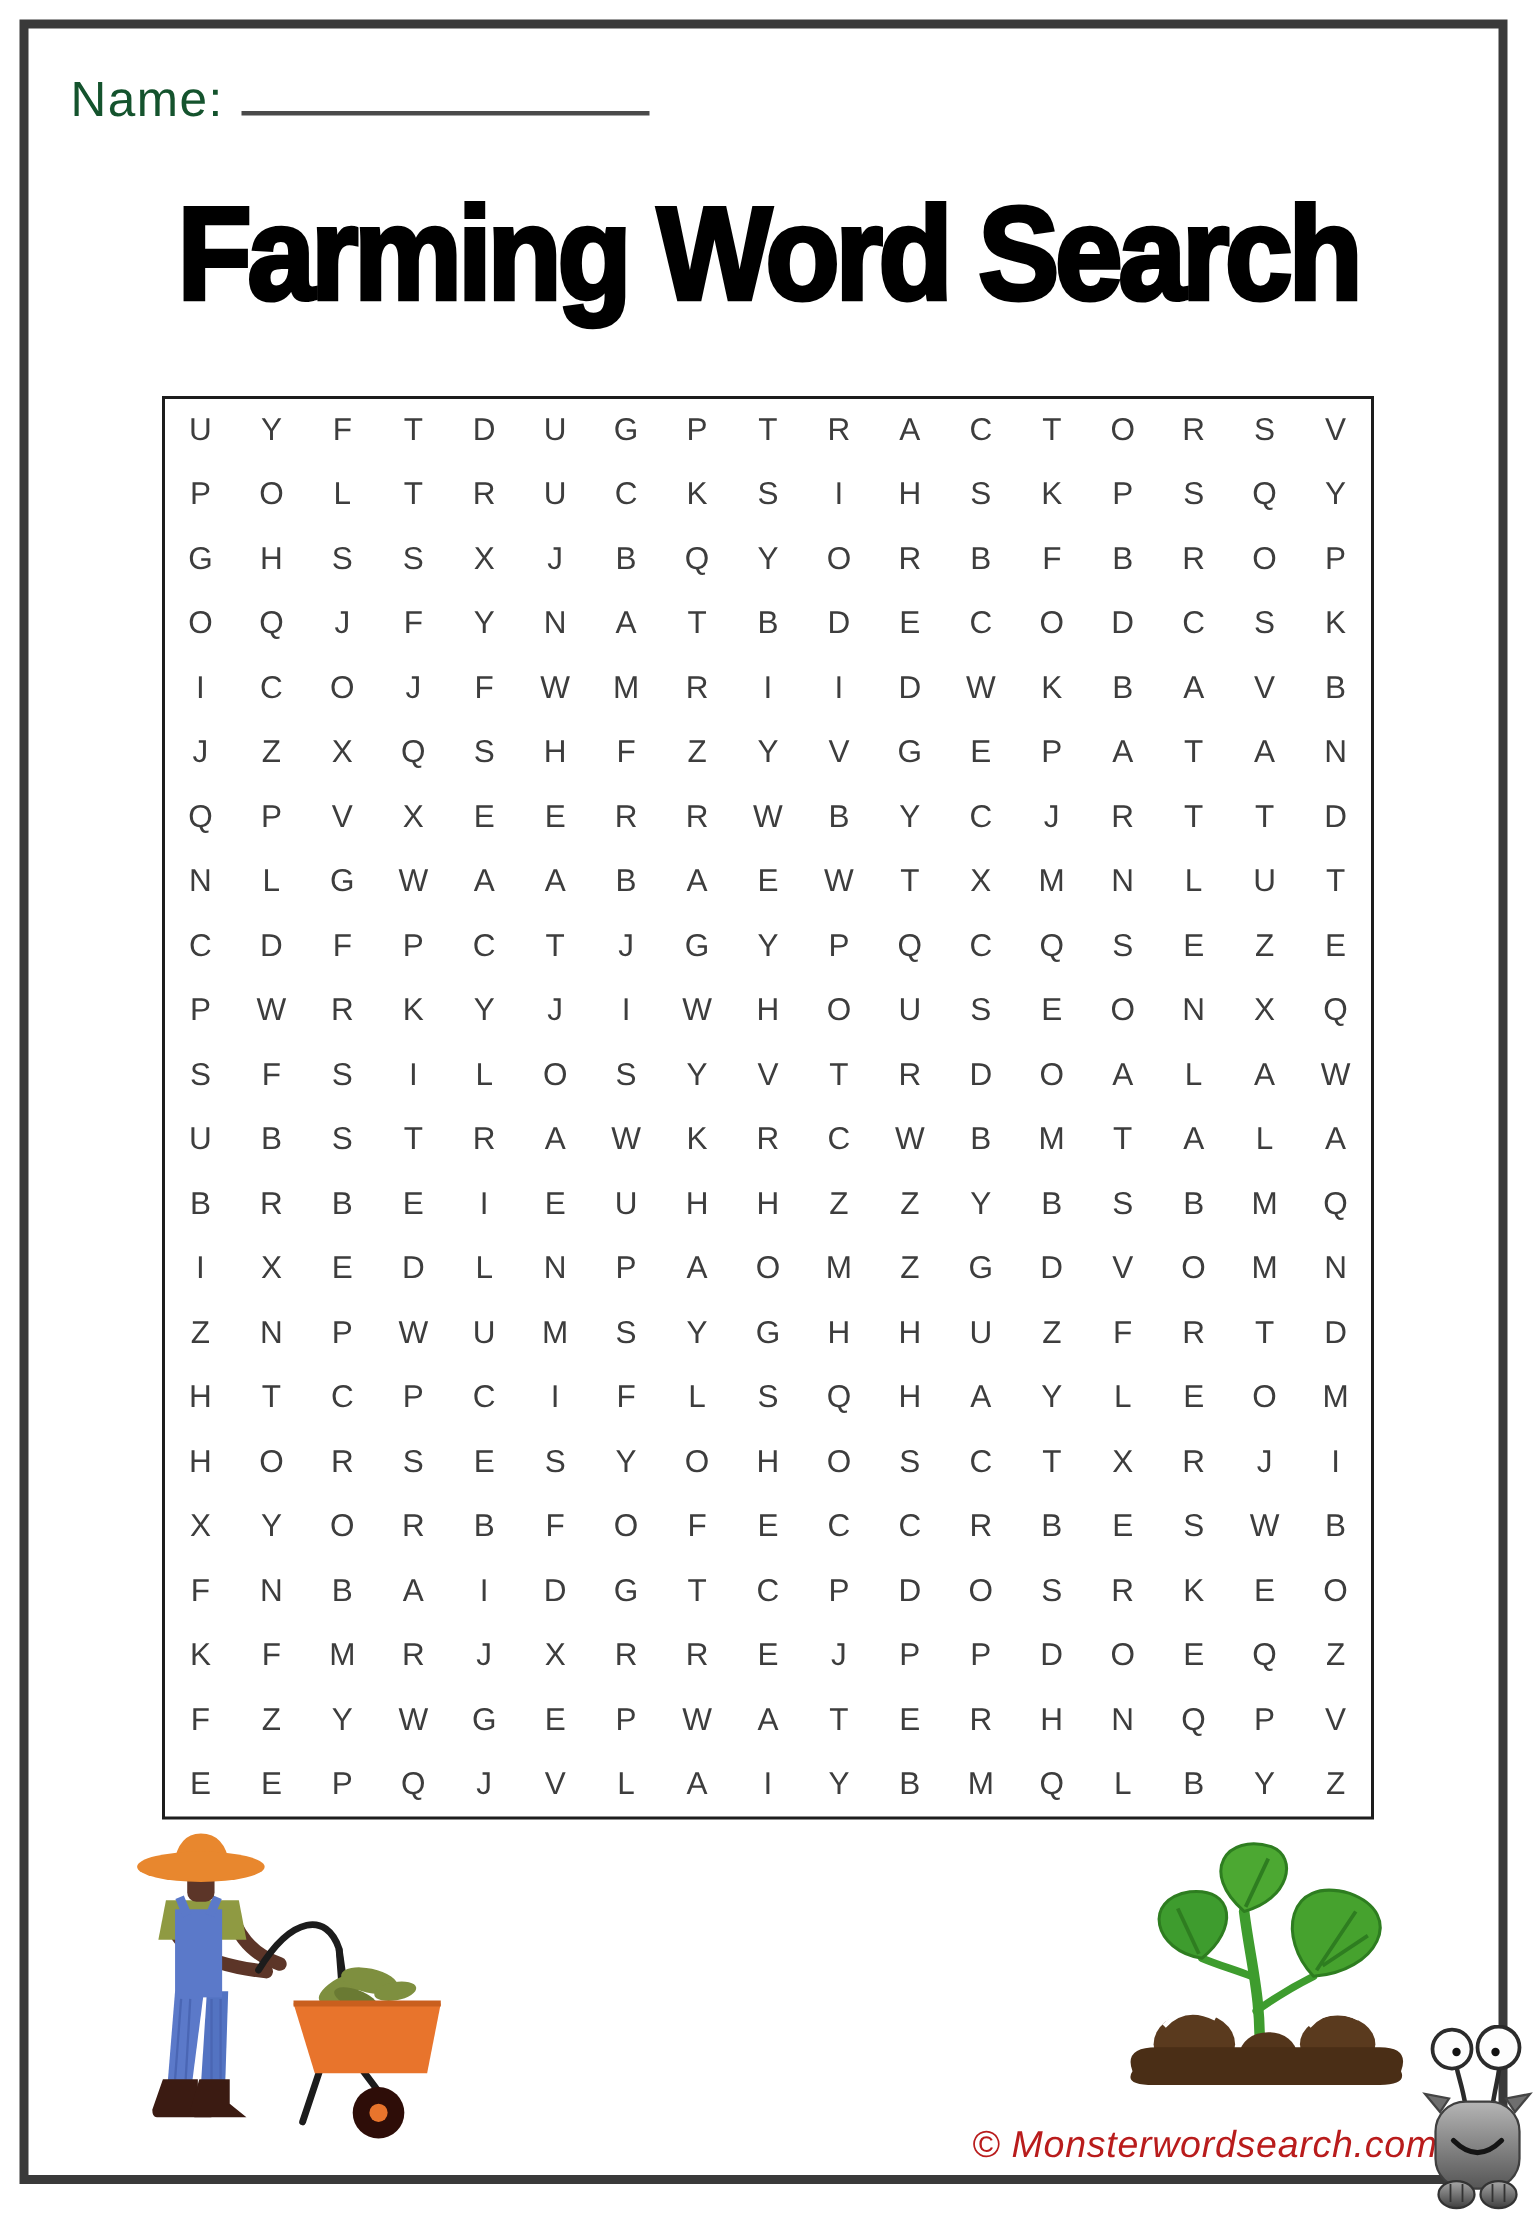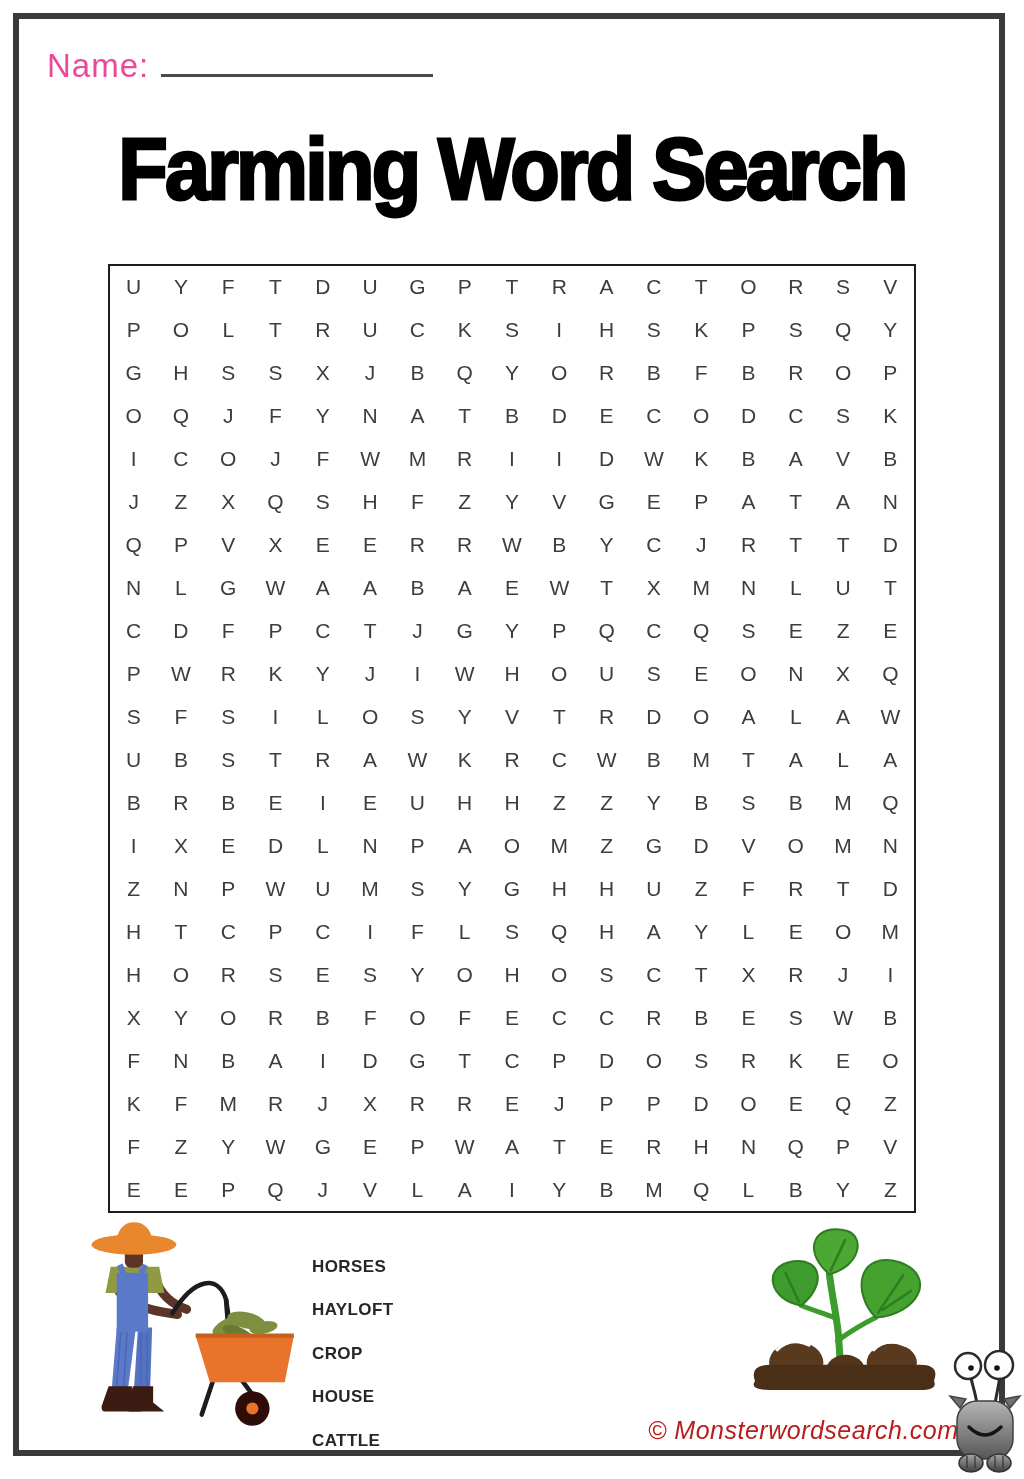--- a/index.html
+++ b/index.html
@@ -5,21 +5,21 @@
   html,body{margin:0;padding:0;background:#ffffff;}
   body{width:1024px;height:1479px;position:relative;font-family:"Liberation Sans",sans-serif;overflow:hidden;}
 
   .page-frame{
     position:absolute;left:13px;top:13px;width:992px;height:1443px;
     border:6px solid #3a3a3a;box-sizing:border-box;background:#ffffff;z-index:0;
   }
 
   .name-row{
     position:absolute;left:47px;top:44px;z-index:2;
-    font-size:33px;color:#ec4899;letter-spacing:1px;
+    font-size:33px;color:#14532d;letter-spacing:1px;
   }
   .name-line{
     display:inline-block;width:272px;height:30px;margin-left:12px;
     border-bottom:3px solid #4a4a4a;vertical-align:baseline;
   }
 
   .title{
     position:absolute;left:0;top:118px;width:1024px;text-align:center;z-index:2;
     font-size:88px;font-weight:bold;color:#000;letter-spacing:-3px;
     transform:scaleX(0.92);transform-origin:center;
@@ -442,27 +442,20 @@
     <div class="cell">B</div>
     <div class="cell">M</div>
     <div class="cell">Q</div>
     <div class="cell">L</div>
     <div class="cell">B</div>
     <div class="cell">Y</div>
     <div class="cell">Z</div>
   </div>
 
 <div class="word-list">
-    <div class="word-col">
-      <div class="word">HORSES</div>
-      <div class="word">HAYLOFT</div>
-      <div class="word">CROP</div>
-      <div class="word">HOUSE</div>
-      <div class="word">CATTLE</div>
-    </div>
   </div>
 
 <svg class="farmer-art" viewBox="0 0 245 215" xmlns="http://www.w3.org/2000/svg">
 
   <path d="M58,110 L77,110 L69,172 L53,172 Z" fill="#5B79C9"></path>
   <path d="M79,110 L93,110 L91,172 L75,172 Z" fill="#5373C2"></path>
   <path d="M62,115 L58,168 M68,115 L65,168 M82,115 L82,168 M88,115 L88,168" stroke="#4a66b4" stroke-width="1.5"></path>
 
   <path d="M50,168 h23 v16 l9,9 h-36 q-3,0 -3,-5 Z" fill="#3B1B12"></path>
   <path d="M74,168 h20 v16 l11,9 h-34 q-3,0 -3,-5 Z" fill="#3B1B12"></path>

